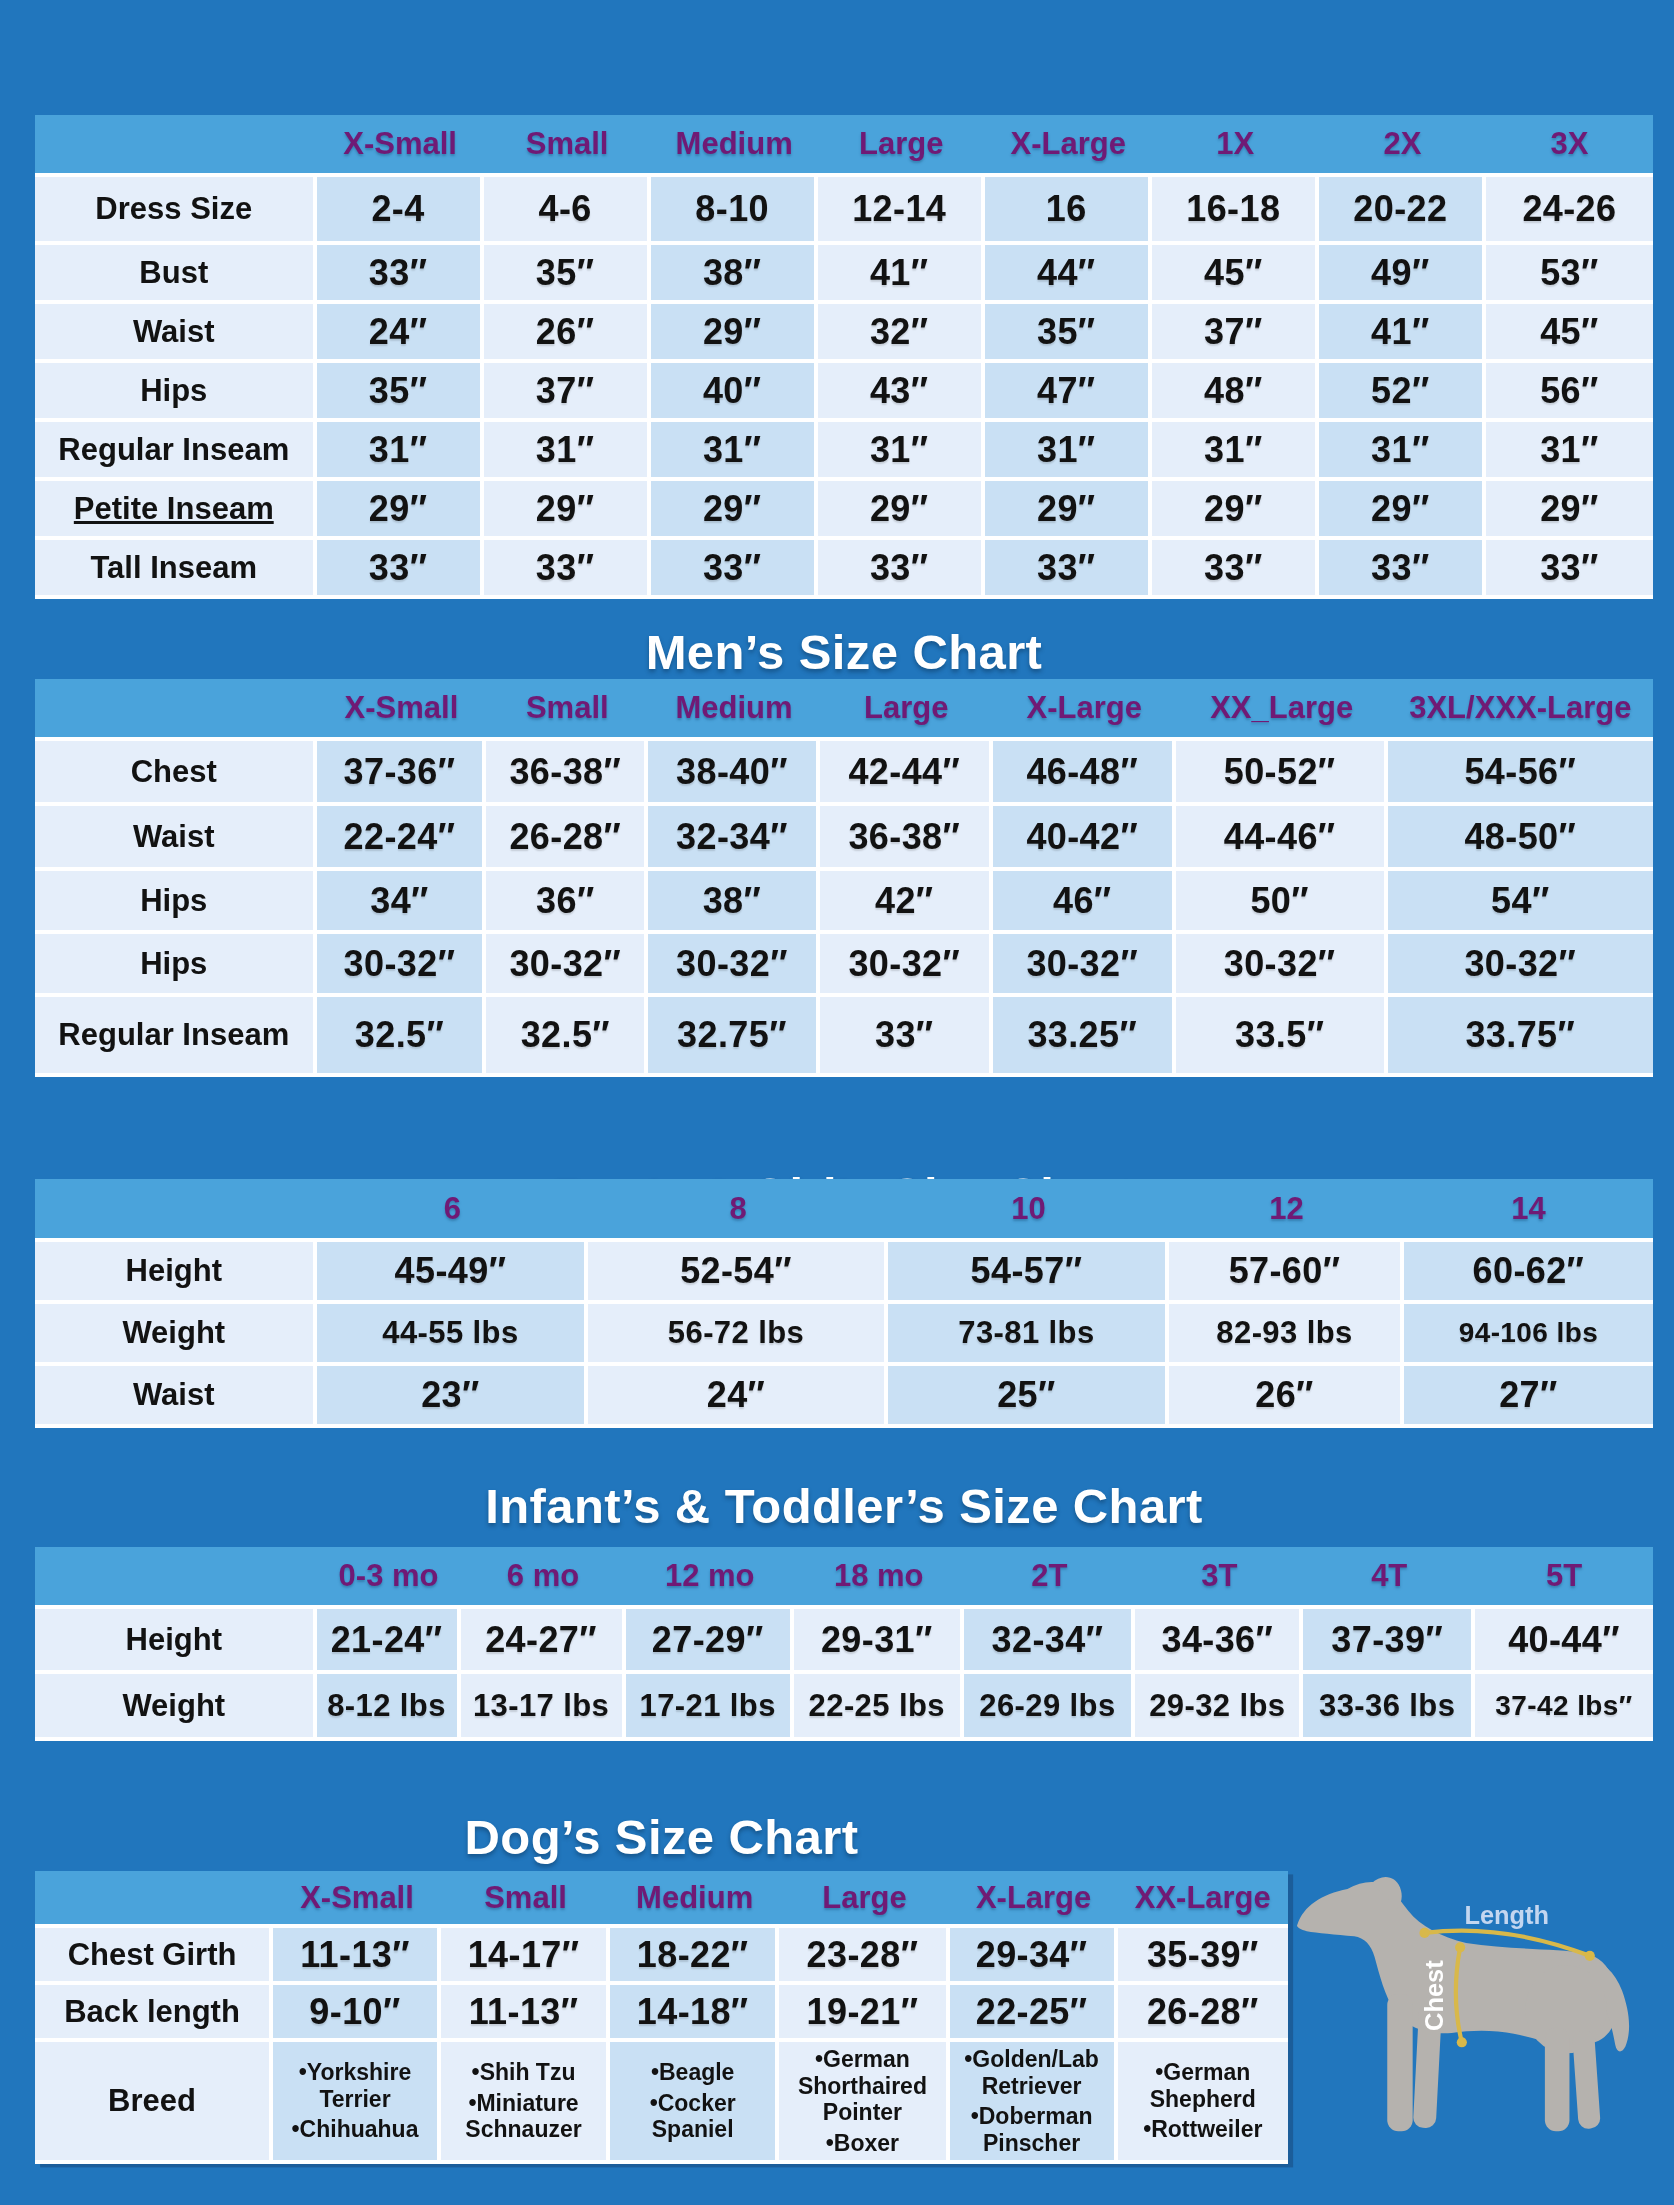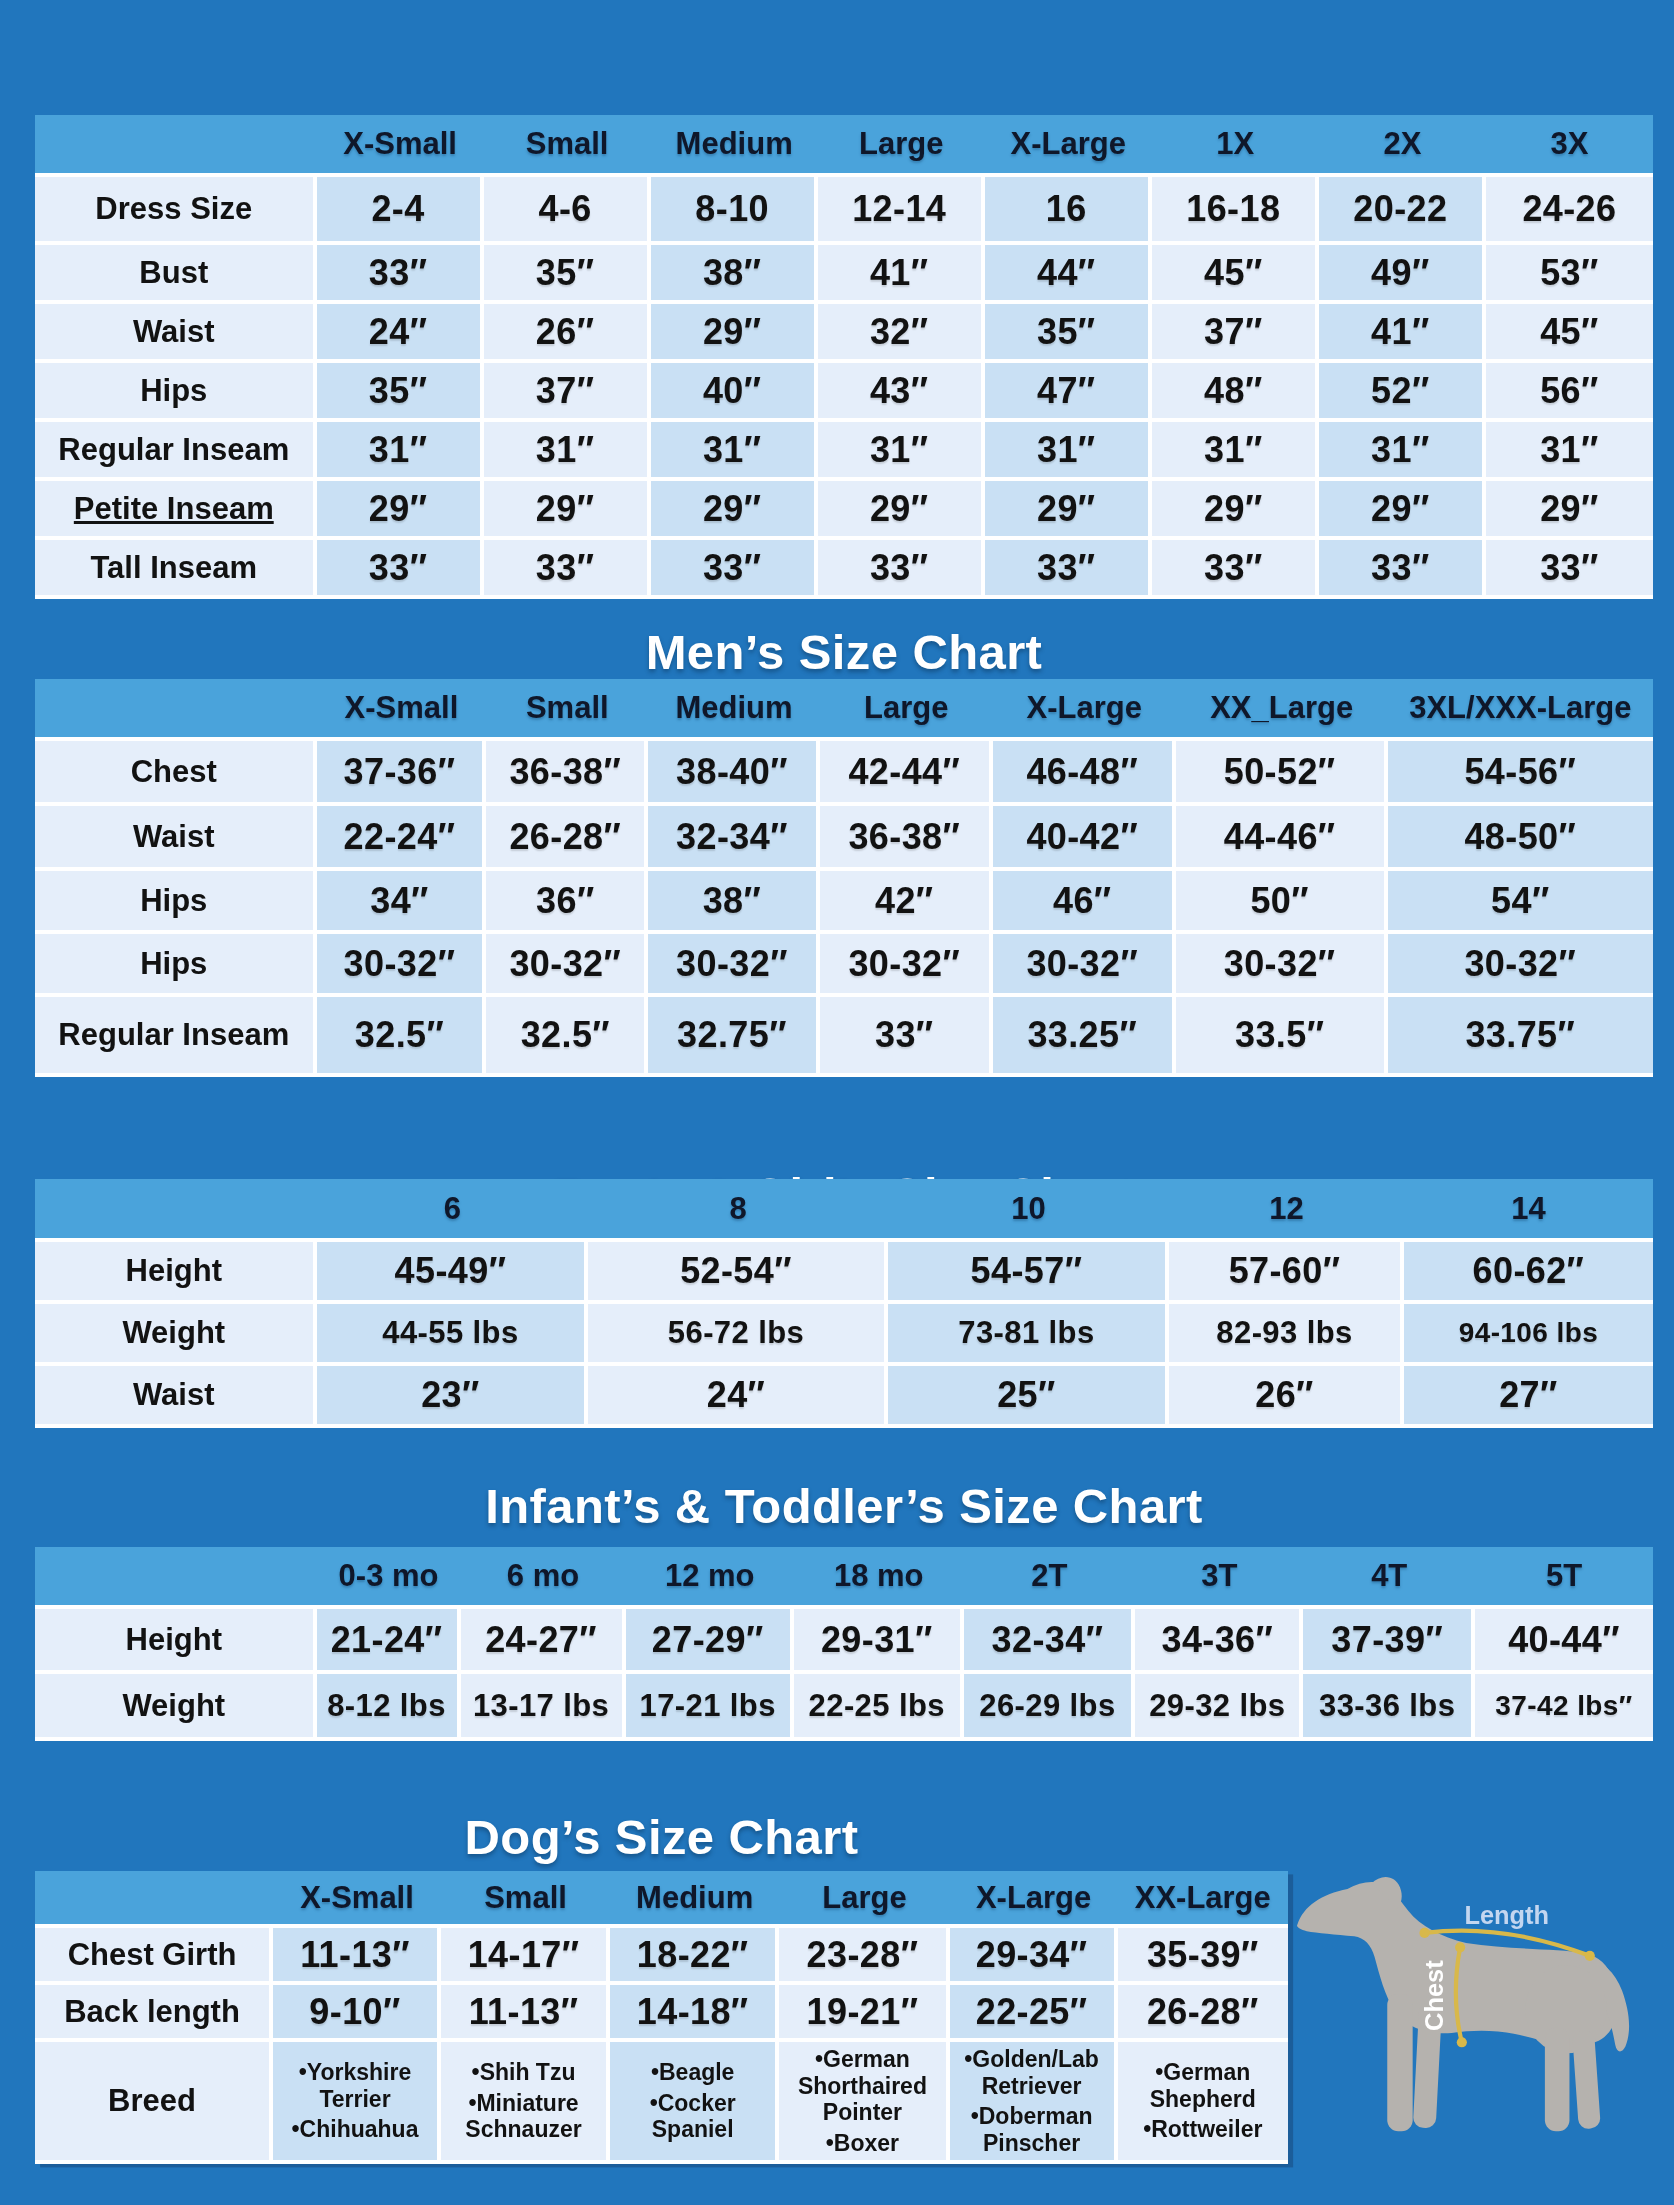--- a/index.html
+++ b/index.html
@@ -13,21 +13,21 @@
   .title-infants{top:1478px;left:35px;width:1618px;}
   .title-dogs{top:1809px;left:35px;width:1253px;}
   .mount{position:absolute;}
   .mount-womens{top:115px;left:35px;width:1618px;}
   .mount-mens{top:679px;left:35px;width:1618px;}
   .mount-boys{top:1179px;left:35px;width:1618px;}
   .mount-infants{top:1547px;left:35px;width:1618px;}
   .mount-dogs{top:1871px;left:35px;width:1253px;box-shadow:5.1px 3.4px 0 rgba(16,50,90,.35);}
   table.size-table{width:100%;table-layout:fixed;border-collapse:separate;border-spacing:0;
         border-bottom:4.2px solid #ffffff;}
-  table.size-table thead th{background:#4aa3db;color:#0f172a;font-size:31px;font-weight:700;
+  table.size-table thead th{background:#4aa3db;color:#701a75;font-size:31px;font-weight:700;
         text-shadow:0 1.7px 2.5px rgba(15,60,100,.35);padding:0;overflow:hidden;}
   table.size-table tbody td{border-top:4.2px solid #ffffff;border-right:4.2px solid #ffffff;
         background:#e5eefa;text-align:center;vertical-align:middle;padding:0;color:#121212;overflow:hidden;}
   table.size-table tbody td:nth-child(even){background:#c9e0f4;}
   table.size-table tbody td:last-child{border-right:none;}
   td.row-label{font-size:31px;font-weight:700;}
   td.val{font-size:36px;font-weight:700;letter-spacing:0.4px;text-shadow:0 1.7px 1.7px rgba(0,0,0,.14);}
   td.val.small1{font-size:31px;}
   td.val.small2{font-size:28px;}
   td.breed-cell{font-size:23px;font-weight:700;line-height:1.15;padding:5.1px 3.4px;}

